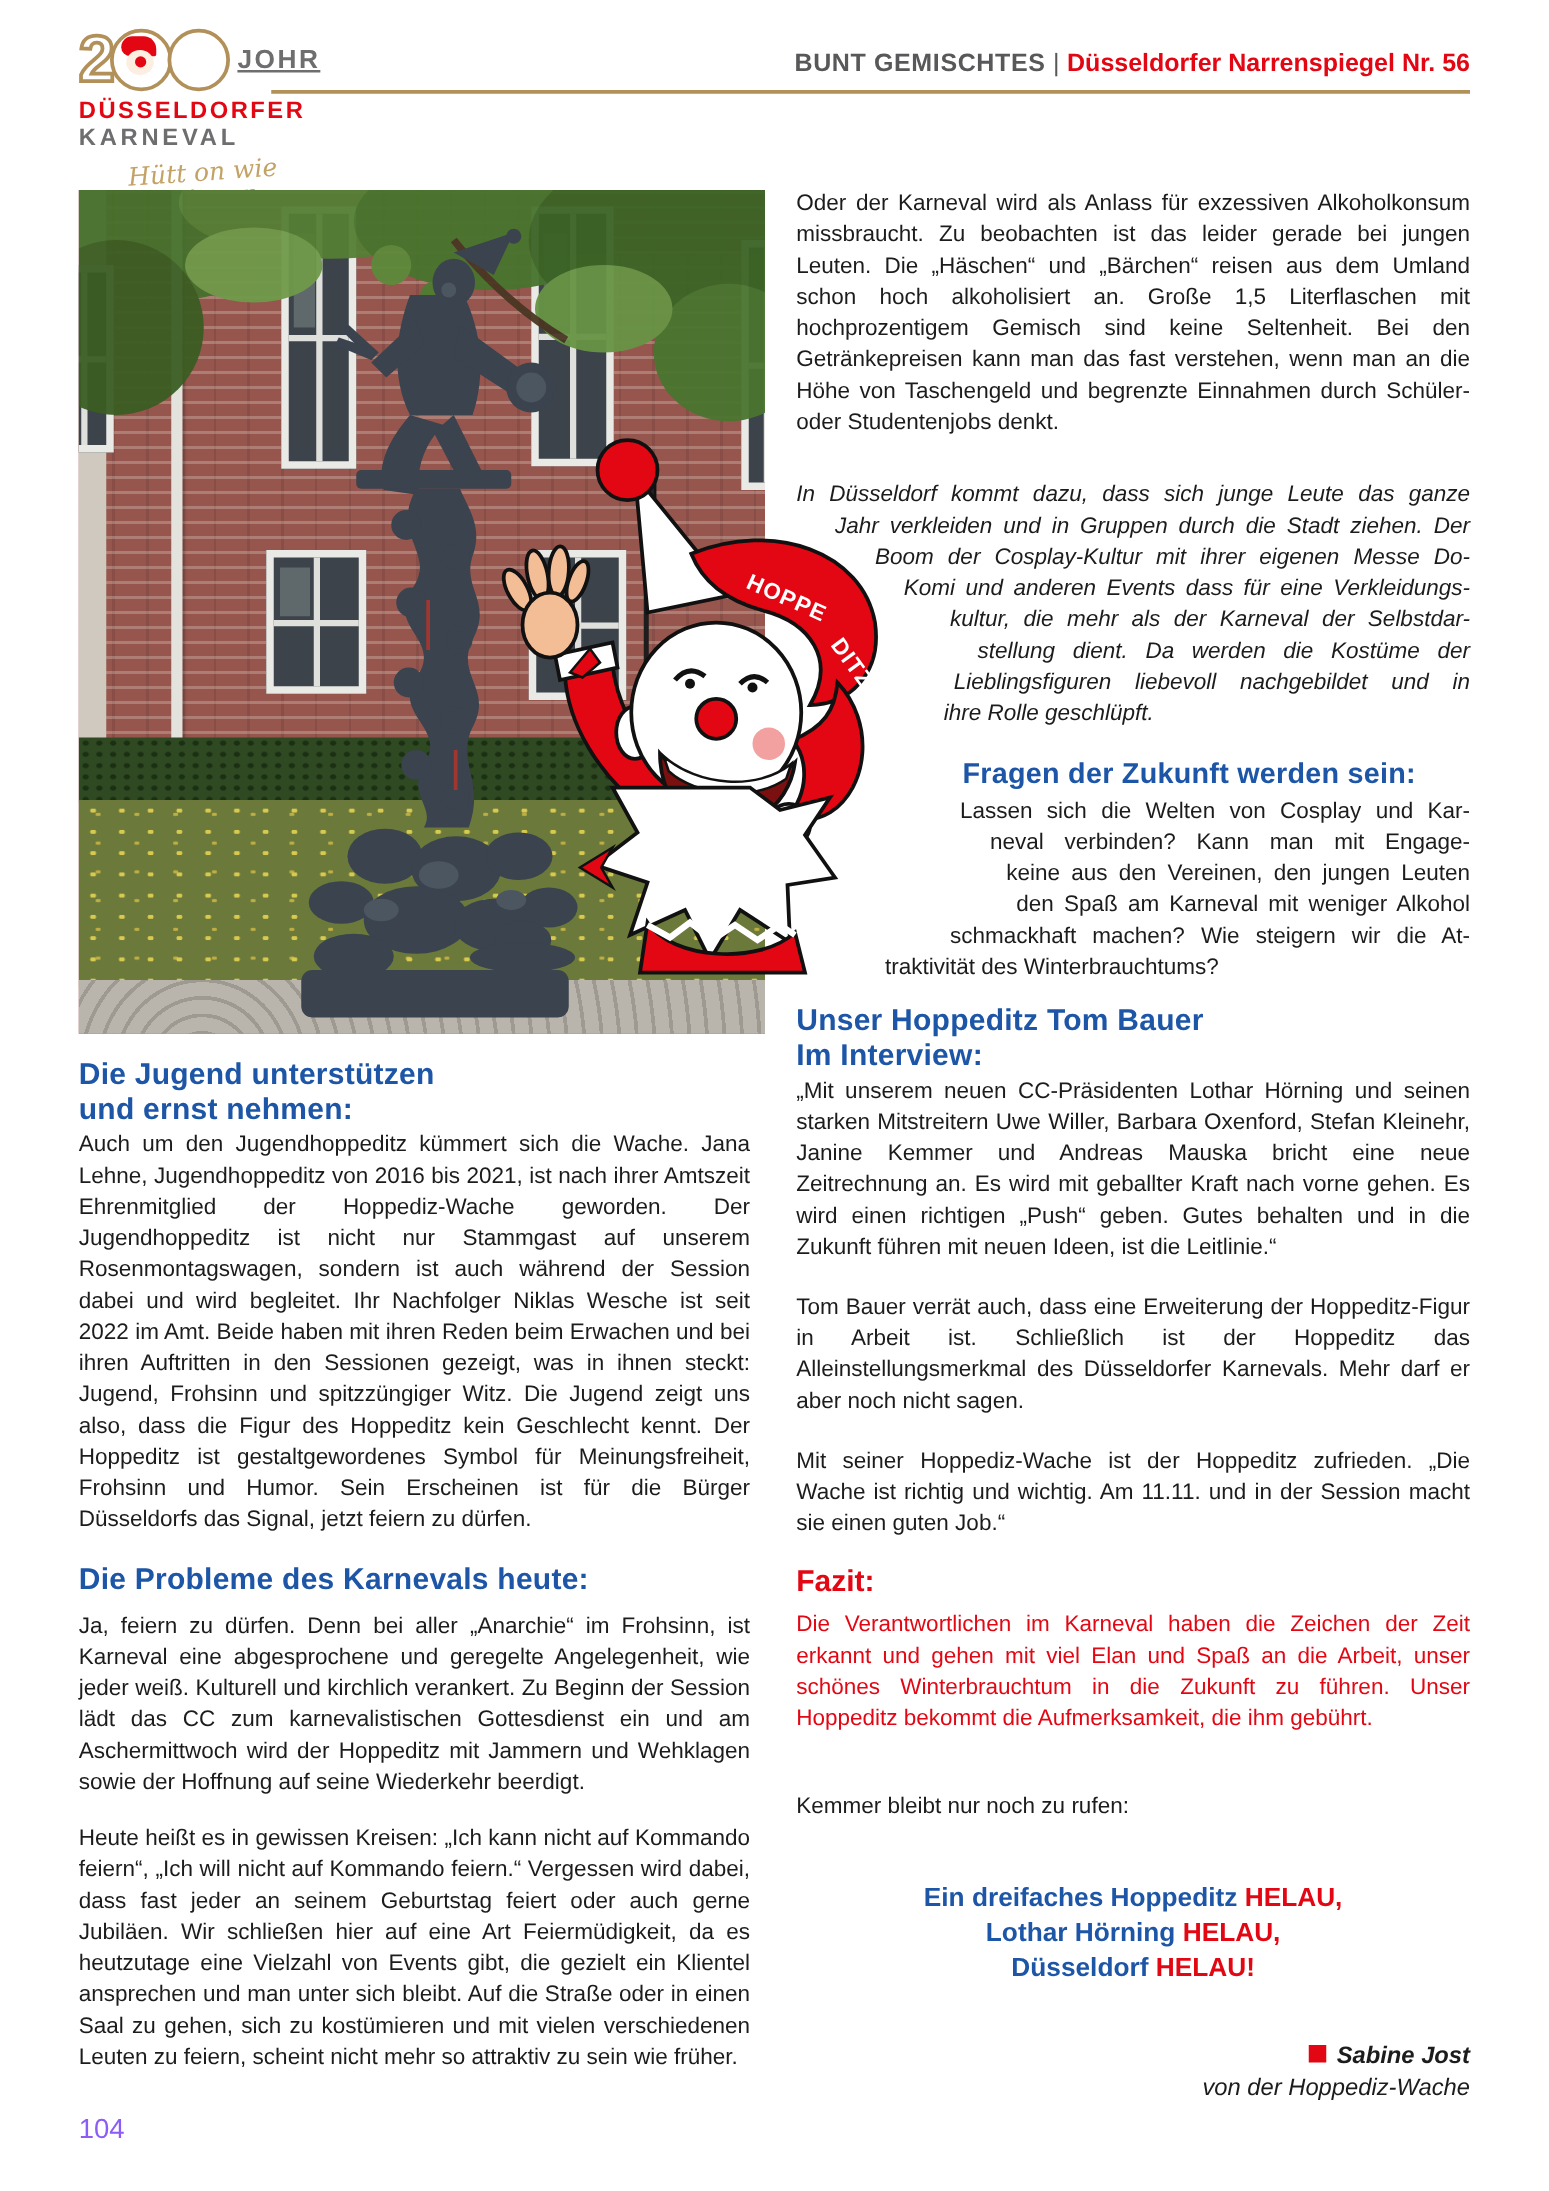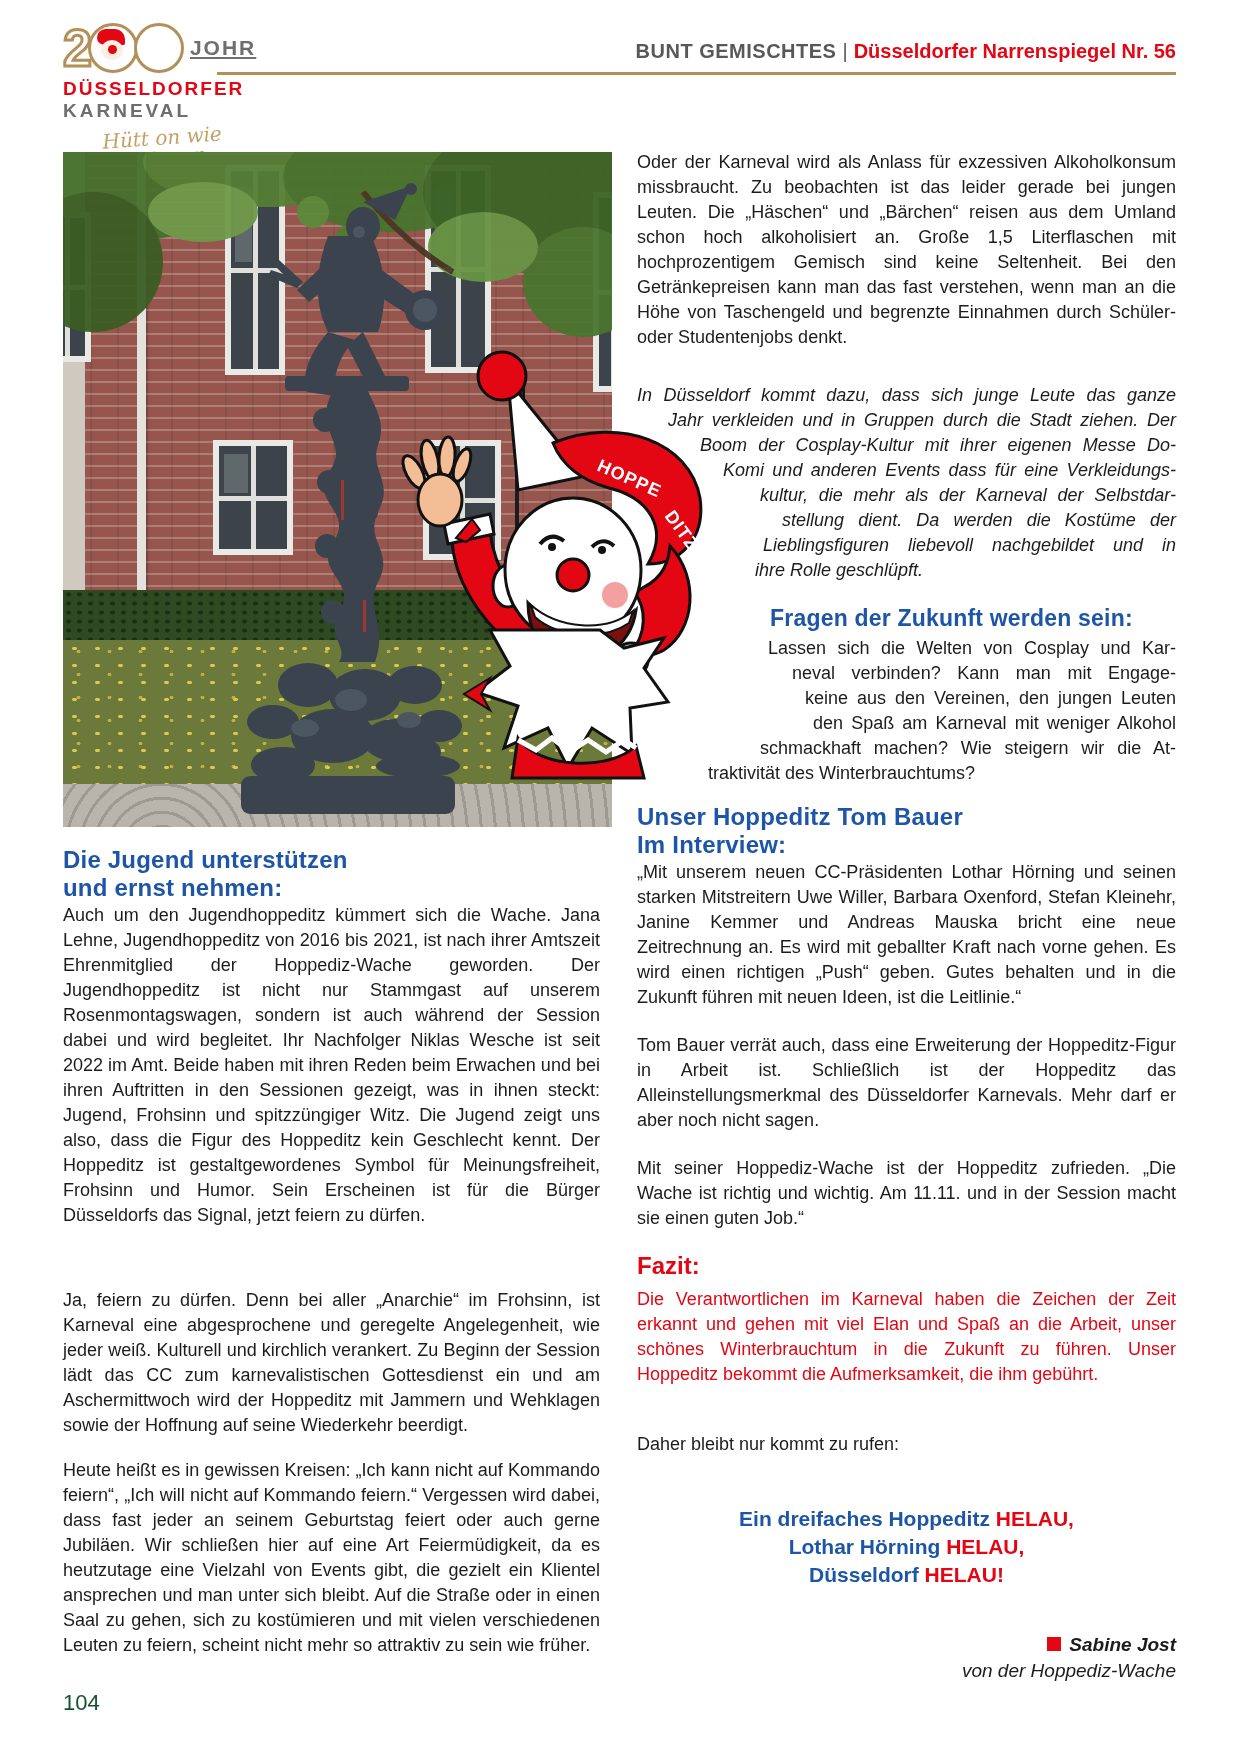--- a/index.html
+++ b/index.html
@@ -60,21 +60,21 @@
   .h-blue{color:#1e56a7;font-weight:bold;font-size:24px;line-height:28px;letter-spacing:.2px;}
   .h-red{color:#e30613;font-weight:bold;font-size:24px;line-height:28px;}
   .red-text{color:#e30613;}
   .stepline{font-size:18px;line-height:25px;text-align:justify;text-align-last:justify;white-space:nowrap;}
   .stepline.last{text-align-last:auto;white-space:normal;}
   .shout{font-size:21px;font-weight:bold;line-height:28px;text-align:center;color:#1e56a7;}
   .shout .red{color:#e30613;}
   .signature{position:absolute;right:63px;text-align:right;font-size:19px;line-height:26px;font-style:italic;}
   .signature .name{font-weight:bold;}
   .sq{display:inline-block;width:14px;height:14px;background:#e30613;margin-right:8px;}
-  .pagenum{position:absolute;left:63px;top:1690px;font-size:22px;color:#14532d;}
+  .pagenum{position:absolute;left:63px;top:1690px;font-size:22px;color:#8b5cf6;}
 </style>
 </head>
 <body>
 
 <div class="page">
 
   <div class="logo">
     <div class="logo-row1">
       <div class="logo-200">
         <span>2</span>
@@ -248,20 +248,21 @@
     <text x="0" y="0" transform="translate(228,122) rotate(24)" fill="#ffffff" font-family="Liberation Sans, sans-serif" font-size="18" font-weight="bold" letter-spacing="1">HOPPE</text>
     <text x="0" y="0" transform="translate(296,168) rotate(54)" fill="#ffffff" font-family="Liberation Sans, sans-serif" font-size="18" font-weight="bold" letter-spacing="1">DITZ</text>
   </svg>
 
   <div class="lcol h-blue" style="top:846px;">
     <div>Die Jugend unterstützen</div>
     <div>und ernst nehmen:</div>
   </div>
   <div class="lcol body-text" style="top:903px;">Auch um den Jugendhoppeditz kümmert sich die Wache. Jana Lehne, Jugendhoppeditz von 2016 bis 2021, ist nach ihrer Amtszeit Ehrenmitglied der Hoppediz-Wache geworden. Der Jugendhoppeditz ist nicht nur Stammgast auf unserem Rosenmontagswagen, sondern ist auch während der Session dabei und wird begleitet. Ihr Nachfolger Niklas Wesche ist seit 2022 im Amt. Beide haben mit ihren Reden beim Erwachen und bei ihren Auftritten in den Sessionen gezeigt, was in ihnen steckt: Jugend, Frohsinn und spitzzüngiger Witz. Die Jugend zeigt uns also, dass die Figur des Hoppeditz kein Geschlecht kennt. Der Hoppeditz ist gestaltgewordenes Symbol für Meinungsfreiheit, Frohsinn und Humor. Sein Erscheinen ist für die Bürger Düsseldorfs das Signal, jetzt feiern zu dürfen.</div>
 
+  <div class="lcol h-blue" style="top:1250px;">Die Probleme des Karnevals heute:</div>
   <div class="lcol body-text" style="top:1288px;">Ja, feiern zu dürfen. Denn bei aller „Anarchie“ im Frohsinn, ist Karneval eine abgesprochene und geregelte Angelegenheit, wie jeder weiß. Kulturell und kirchlich verankert. Zu Beginn der Session lädt das CC zum karnevalistischen Gottesdienst ein und am Aschermittwoch wird der Hoppeditz mit Jammern und Wehklagen sowie der Hoffnung auf seine Wiederkehr beerdigt.</div>
   <div class="lcol body-text" style="top:1458px;">Heute heißt es in gewissen Kreisen: „Ich kann nicht auf Kommando feiern“, „Ich will nicht auf Kommando feiern.“ Vergessen wird dabei, dass fast jeder an seinem Geburtstag feiert oder auch gerne Jubiläen. Wir schließen hier auf eine Art Feiermüdigkeit, da es heutzutage eine Vielzahl von Events gibt, die gezielt ein Klientel ansprechen und man unter sich bleibt. Auf die Straße oder in einen Saal zu gehen, sich zu kostümieren und mit vielen verschiedenen Leuten zu feiern, scheint nicht mehr so attraktiv zu sein wie früher.</div>
 
   <div class="pagenum">104</div>
 
   <div class="rcol body-text" style="top:150px;">Oder der Karneval wird als Anlass für exzessiven Alkoholkonsum missbraucht. Zu beobachten ist das leider gerade bei jungen Leuten. Die „Häschen“ und „Bärchen“ reisen aus dem Umland schon hoch alkoholisiert an. Große 1,5 Literflaschen mit hochprozentigem Gemisch sind keine Seltenheit. Bei den Getränkepreisen kann man das fast verstehen, wenn man an die Höhe von Taschengeld und begrenzte Einnahmen durch Schüler- oder Studentenjobs denkt.</div>
 
   <div class="rcol" style="top:383px;font-style:italic;">
     <div class="stepline" style="padding-left:0px;">In Düsseldorf kommt dazu, dass sich junge Leute das ganze</div>
     <div class="stepline" style="padding-left:31px;">Jahr verkleiden und in Gruppen durch die Stadt ziehen. Der</div>
@@ -287,21 +288,21 @@
     <div>Unser Hoppeditz Tom Bauer</div>
     <div>Im Interview:</div>
   </div>
   <div class="rcol body-text" style="top:860px;">„Mit unserem neuen CC-Präsidenten Lothar Hörning und seinen starken Mitstreitern Uwe Willer, Barbara Oxenford, Stefan Kleinehr, Janine Kemmer und Andreas Mauska bricht eine neue Zeitrechnung an. Es wird mit geballter Kraft nach vorne gehen. Es wird einen richtigen „Push“ geben. Gutes behalten und in die Zukunft führen mit neuen Ideen, ist die Leitlinie.“</div>
   <div class="rcol body-text" style="top:1033px;">Tom Bauer verrät auch, dass eine Erweiterung der Hoppeditz-Figur in Arbeit ist. Schließlich ist der Hoppeditz das Alleinstellungsmerkmal des Düsseldorfer Karnevals. Mehr darf er aber noch nicht sagen.</div>
   <div class="rcol body-text" style="top:1156px;">Mit seiner Hoppediz-Wache ist der Hoppeditz zufrieden. „Die Wache ist richtig und wichtig. Am 11.11. und in der Session macht sie einen guten Job.“</div>
 
   <div class="rcol h-red" style="top:1252px;">Fazit:</div>
   <div class="rcol body-text red-text" style="top:1287px;">Die Verantwortlichen im Karneval haben die Zeichen der Zeit erkannt und gehen mit viel Elan und Spaß an die Arbeit, unser schönes Winterbrauchtum in die Zukunft zu führen. Unser Hoppeditz bekommt die Aufmerksamkeit, die ihm gebührt.</div>
 
-  <div class="rcol body-text" style="top:1432px;text-align:left;">Daher bleibt nur kommt zu rufen:</div>
+  <div class="rcol body-text" style="top:1432px;text-align:left;">Kemmer bleibt nur noch zu rufen:</div>
 
   <div class="rcol" style="top:1505px;">
     <div class="shout">
       <span>Ein dreifaches Hoppeditz </span><span class="red">HELAU,</span>
     </div>
     <div class="shout">
       <span>Lothar Hörning </span><span class="red">HELAU,</span>
     </div>
     <div class="shout">
       <span>Düsseldorf </span><span class="red">HELAU!</span>

